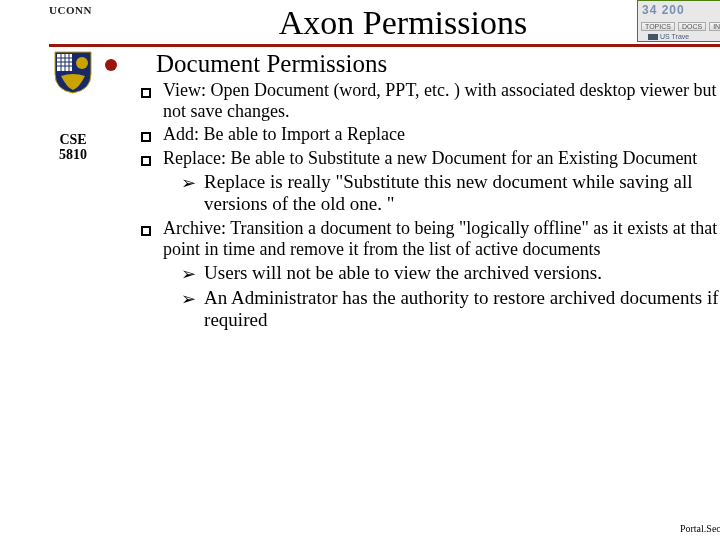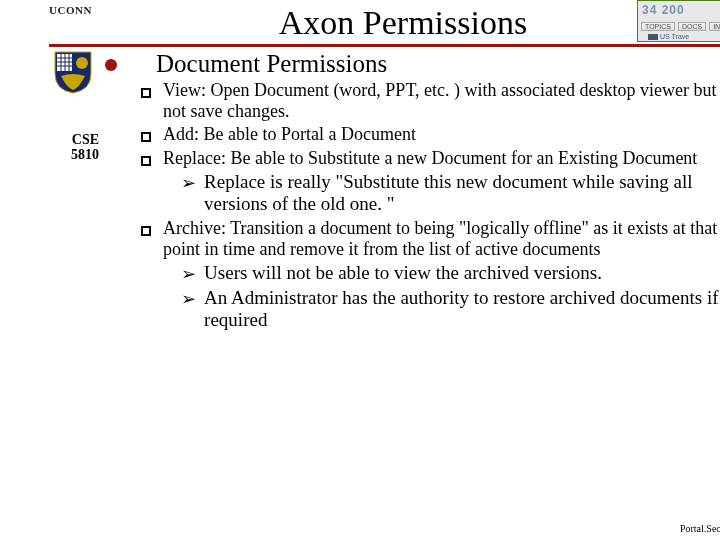--- a/index.html
+++ b/index.html
@@ -11,21 +11,21 @@
   .title { position: absolute; left: 0; right: 0; top: 4px; text-align: center; font-size: 34px; font-family: Liberation Serif, serif; }
   .hr { position: absolute; left: 6px; right: 6px; top: 44px; height: 3px; background: #9a160c; }
   .topright { position: absolute; right: 6px; top: 0; width: 120px; height: 42px; border: 1px solid #4d7c0f; background: #e8e8e8; font-family: Verdana, Geneva, sans-serif; font-size: 8px; color: #444; }
   .topright .row1 { position: absolute; top: 2px; left: 4px; right: 4px; display: flex; justify-content: space-between; }
   .topright .row1 .n { font-size: 12px; letter-spacing: 1px; color: #7a90b0; font-weight: bold; }
   .topright .row1 .close { width: 14px; height: 14px; border: 1px solid #888; background: linear-gradient(#fff,#ccc); text-align: center; font-size: 10px; line-height: 12px; color: #333; font-weight: bold; }
   .topright .tabs { position: absolute; bottom: 10px; left: 3px; display: flex; gap: 3px; }
   .topright .tab { border: 1px solid #aaa; background: linear-gradient(#f5f5f5,#ddd); padding: 0 3px; font-size: 7px; color: #555; }
   .topright .us { position: absolute; bottom: 1px; left: 10px; font-size: 7px; color: #4a5a7a; }
   .topright .flag { display:inline-block; width:10px; height:6px; background:#456; margin-right:2px; vertical-align:middle; }
-  .sidebar { position: absolute; left: 4px; top: 50px; width: 52px; text-align: right; }
+  .sidebar { position: absolute; left: 4px; top: 50px; width: 52px; text-align: center; }
   .shield { width: 40px; height: 44px; margin: 0 auto; }
   .course { font-family: "Times New Roman", serif; font-size: 14px; font-weight: bold; color: #000; line-height: 1.1; margin-top: 38px; }
   .content { position: absolute; left: 62px; top: 50px; right: 14px; font-family: "Times New Roman", serif; }
   .l1 { display: flex; align-items: flex-start; margin-bottom: 2px; gap: 29px; }
   .b-circle { width: 12px; height: 12px; border-radius: 50%; background: #9a160c; flex: 0 0 12px; margin-top: 9px; margin-right: 10px; }
   .l1-text { font-size: 25px; }
   .l2 { display: flex; align-items: flex-start; margin-left: 36px; margin-bottom: 2px; }
   .b-square { width: 10px; height: 10px; border: 2px solid #000; flex: 0 0 10px; margin-top: 8px; margin-right: 12px; background: #fff; }
   .l2-text { font-size: 18px; line-height: 1.18; }
   .l3 { display: flex; align-items: flex-start; margin-left: 76px; margin-bottom: 2px; }
@@ -88,21 +88,21 @@
       <span class="b-circle"></span>
       <span class="l1-text">Document Permissions</span>
     </div>
 
     <div class="l2">
       <span class="b-square"></span>
       <span class="l2-text">View: Open Document (word, PPT, etc. ) with associated desktop viewer but do not save changes.</span>
     </div>
     <div class="l2">
       <span class="b-square"></span>
-      <span class="l2-text">Add: Be able to Portal a Document</span>
+      <span class="l2-text">Add: Be able to Import a Replace</span>
     </div>
     <div class="l2">
       <span class="b-square"></span>
       <span class="l2-text">Replace: Be able to Substitute a new Document for an Existing Document</span>
     </div>
 
     <div class="l3">
       <span class="b-arrow">➢</span>
       <span class="l3-text">Replace is really "Substitute this new document while saving all versions of the old one. "</span>
     </div>

